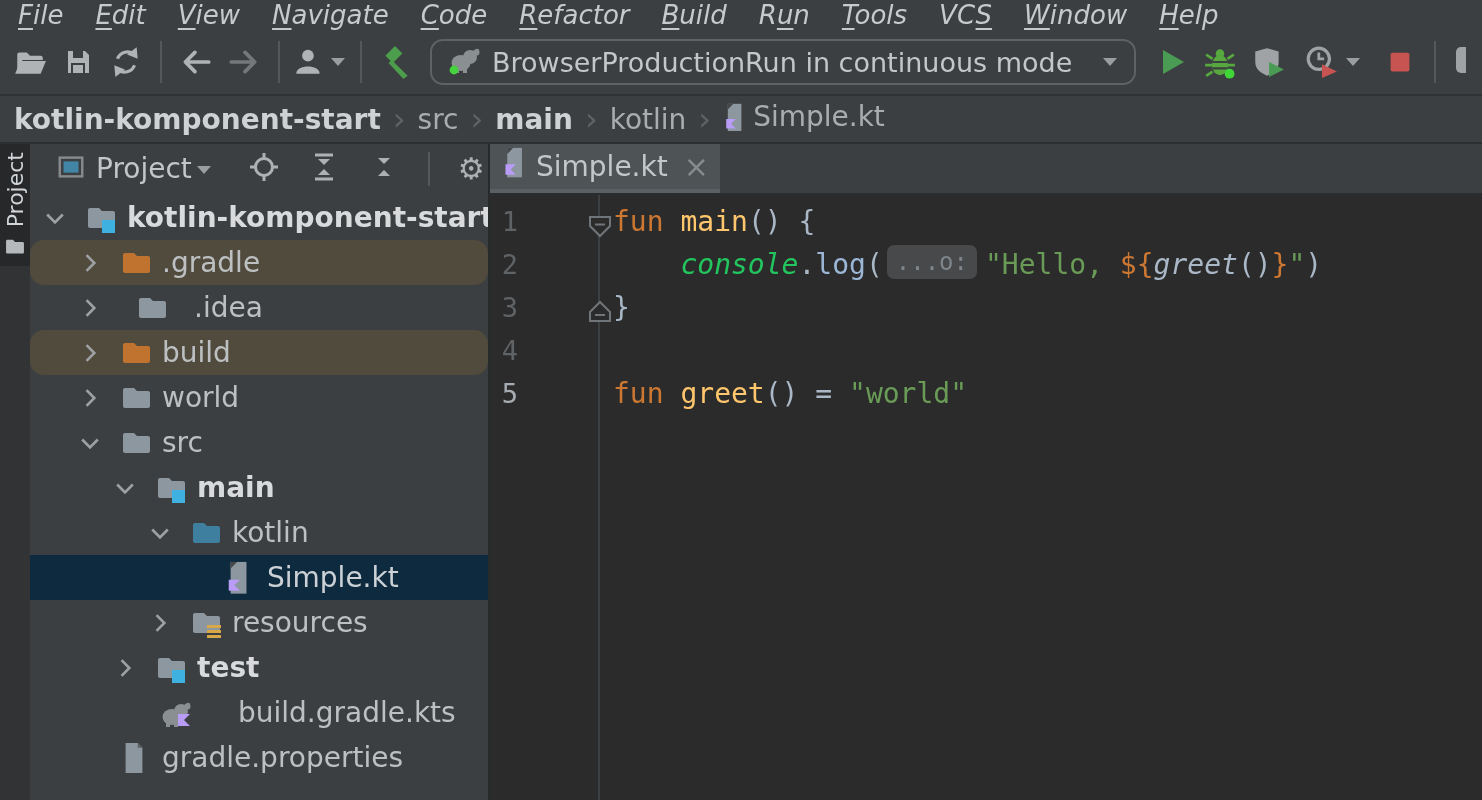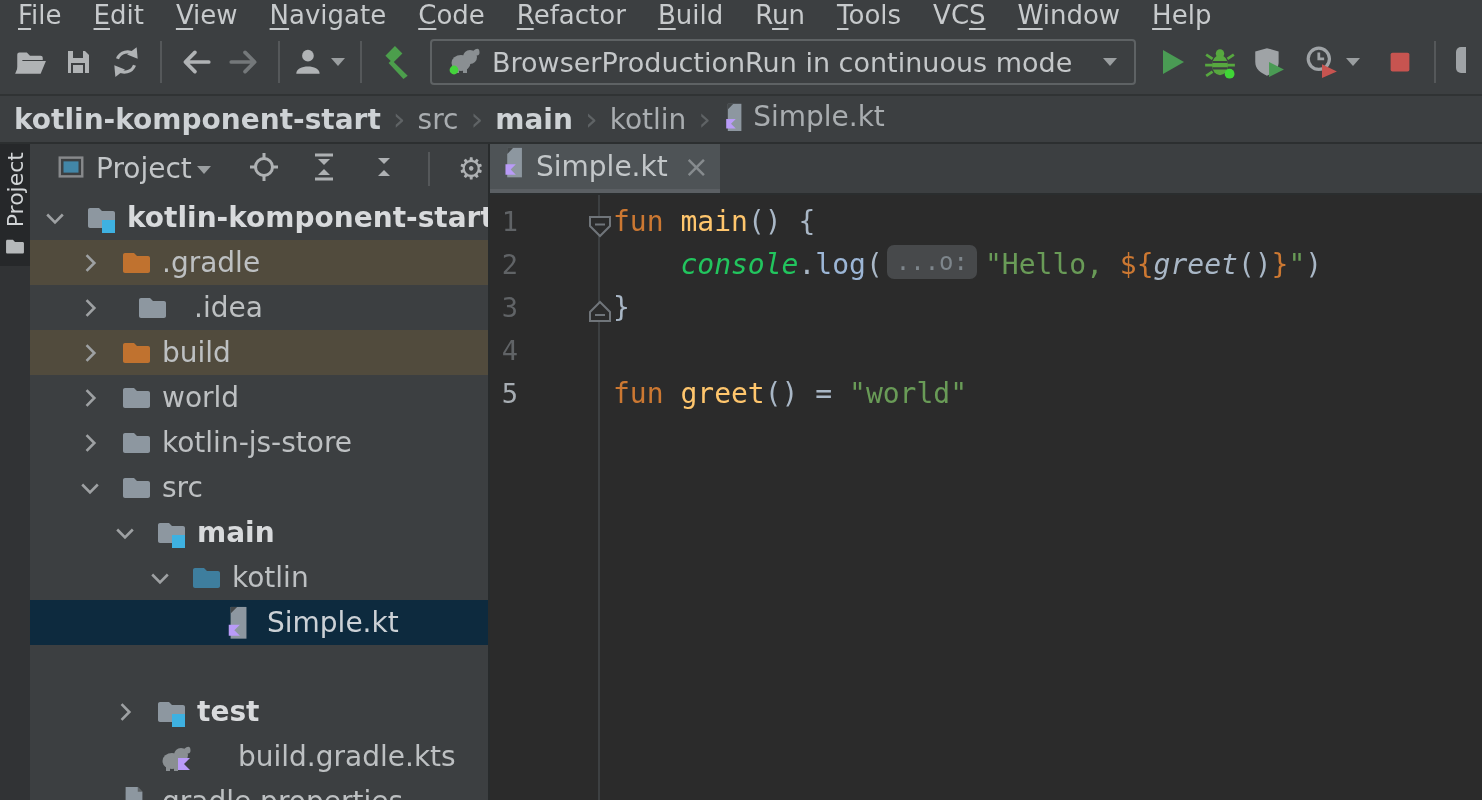--- a/index.html
+++ b/index.html
@@ -2,29 +2,29 @@
 <html><head>
 <meta charset="utf-8">
 <style>
   html,body{margin:0;padding:0;}
   body{
     width:1482px;height:800px;overflow:hidden;background:#3c3f41;
     font-family:"DejaVu Sans",sans-serif;color:#bdc0c2;
     -webkit-font-smoothing:antialiased;
   }
   
-  .menubar{height:30px;display:flex;align-items:center;padding-left:2px;font-size:26px;color:#c7cacc;}
+  .menubar{height:30px;display:flex;align-items:center;padding-left:2px;font-size:26px;color:#c7cacc;font-style:italic;}
   .menu-item{padding:0 16px;cursor:default;white-space:nowrap;}
   .menu-item u{text-decoration:underline;text-underline-offset:4px;}
   
   .toolbar{height:66px;box-sizing:border-box;display:flex;align-items:center;padding-left:6px;
     border-bottom:2px solid #303334;}
   .tbtn{width:48px;height:48px;display:flex;align-items:center;justify-content:center;flex:none;}
   .tsep{width:2px;height:42px;background:#55585a;margin:0 10px;flex:none;}
-  .runconfig{display:flex;align-items:center;gap:10px;border:2px solid #5e6264;border-radius:4px;
+  .runconfig{display:flex;align-items:center;gap:10px;border:2px solid #5e6264;border-radius:13px;
     height:46px;width:706px;box-sizing:border-box;padding:0 14px;margin:0 12px 0 10px;
     font-size:27px;color:#c4c7c9;flex:none;white-space:nowrap;overflow:hidden;}
   .runconfig .caret{margin-left:auto;}
   .usergroup{display:flex;align-items:center;gap:2px;}
   .profgroup{display:flex;align-items:center;gap:4px;}
   
   .breadcrumbs{height:48px;box-sizing:border-box;display:flex;align-items:center;padding-left:14px;
     font-size:28px;color:#a9adb0;border-bottom:2px solid #2c2f30;}
   .crumb{white-space:nowrap;}
   .crumb.bold{font-weight:bold;color:#ced2d5;}
@@ -41,21 +41,21 @@
   .project-panel{width:460px;flex:none;background:#3c3f41;border-right:2px solid #282b2c;
     display:flex;flex-direction:column;box-sizing:border-box;}
   .panel-header{height:49px;flex:none;display:flex;align-items:center;padding-left:26px;}
   .panel-title{font-size:28px;color:#c3c6c8;margin-left:10px;}
   .panel-caret{margin-left:2px;margin-top:6px;}
   .panel-icons{display:flex;align-items:center;margin-left:34px;gap:28px;}
   .ph-sep{width:2px;height:34px;background:#55585a;}
   .gear-glyph{font-size:30px;color:#aeb1b3;line-height:30px;}
   .tree{flex:1;overflow:hidden;font-size:28px;padding-top:2px;}
   .tree-row{height:45px;display:flex;align-items:center;white-space:nowrap;}
-  .tree-row.excluded{background:#514b3d;}
+  .tree-row.excluded{background:#514b3d;border-radius:14px;}
   .tree-row.selected{background:#0d2a3e;}
   .tree-row .chevslot{width:43px;flex:none;display:flex;align-items:center;}
   .tree-row .t-icon{width:34px;flex:none;display:flex;align-items:center;margin-right:8px;}
   .tree-label{color:#bdc0c2;}
   .tree-row.bold .tree-label{font-weight:bold;color:#d8dadc;}
   .tree-row.selected .tree-label{color:#ccd1d6;}
   
   .editor{flex:1;display:flex;flex-direction:column;background:#2b2b2b;min-width:0;}
   .tabbar{height:49px;flex:none;background:#3c3f41;display:flex;border-bottom:2px solid #2a2d2e;box-sizing:content-box;}
   .tab{width:230px;box-sizing:border-box;background:#4e5356;display:flex;align-items:center;
@@ -323,33 +323,20 @@
           <span class="t-icon">
             <svg width="32" height="32" viewBox="0 0 32 32" xmlns="http://www.w3.org/2000/svg">
               <path d="M3 8 c0-1.1.9-2 2-2 h9 l3 3 h11 c1.1 0 2 .9 2 2 v13 c0 1.1-.9 2-2 2 H5 c-1.1 0-2-.9-2-2 z" fill="#8d97a0"></path>
             </svg>
           </span>
           <span class="tree-label">world</span>
         </div>
         <div class="tree-row" style="padding-left: 47px;">
           <span class="chevslot">
             <svg width="26" height="26" viewBox="0 0 30 30">
-              <polyline points="11,6 20,15 11,24" stroke="#9ea1a3" stroke-width="3" fill="none"></polyline>
-            </svg>
-          </span>
-          <span class="t-icon">
-            <svg width="32" height="32" viewBox="0 0 32 32" xmlns="http://www.w3.org/2000/svg">
-              <path d="M3 8 c0-1.1.9-2 2-2 h9 l3 3 h11 c1.1 0 2 .9 2 2 v13 c0 1.1-.9 2-2 2 H5 c-1.1 0-2-.9-2-2 z" fill="#8d97a0"></path>
-            </svg>
-          </span>
-          <span class="tree-label">kotlin-js-store</span>
-        </div>
-        <div class="tree-row" style="padding-left: 47px;">
-          <span class="chevslot">
-            <svg width="26" height="26" viewBox="0 0 30 30">
               <polyline points="6,11 15,20 24,11" stroke="#9ea1a3" stroke-width="3" fill="none"></polyline>
             </svg>
           </span>
           <span class="t-icon">
             <svg width="32" height="32" viewBox="0 0 32 32" xmlns="http://www.w3.org/2000/svg">
               <path d="M3 8 c0-1.1.9-2 2-2 h9 l3 3 h11 c1.1 0 2 .9 2 2 v13 c0 1.1-.9 2-2 2 H5 c-1.1 0-2-.9-2-2 z" fill="#8d97a0"></path>
             </svg>
           </span>
           <span class="tree-label">src</span>
         </div>
@@ -384,21 +371,37 @@
           <span class="chevslot"></span>
           <span class="t-icon">
             <svg width="28" height="33.6" viewBox="0 0 30 36">
               <path d="M6 1 h17 v34 h-17 z" fill="#8d97a0"></path>
               <polygon points="6,1 13,1 6,8" fill="#44484a"></polygon>
               <polygon points="4,20 16,20 10,26 16,32 4,32" fill="#b99bf8"></polygon>
             </svg>
           </span>
           <span class="tree-label">Simple.kt</span>
         </div>
-        <div class="tree-row bold" style="padding-left: 82px; margin-top: 44px;">
+        <div class="tree-row" style="padding-left: 117px;">
+          <span class="chevslot">
+            <svg width="26" height="26" viewBox="0 0 30 30">
+              <polyline points="11,6 20,15 11,24" stroke="#9ea1a3" stroke-width="3" fill="none"></polyline>
+            </svg>
+          </span>
+          <span class="t-icon">
+            <svg width="32" height="32" viewBox="0 0 32 32" xmlns="http://www.w3.org/2000/svg">
+              <path d="M3 8 c0-1.1.9-2 2-2 h9 l3 3 h11 c1.1 0 2 .9 2 2 v13 c0 1.1-.9 2-2 2 H5 c-1.1 0-2-.9-2-2 z" fill="#8d97a0"></path>
+              <rect x="17" y="18" width="14" height="3" fill="#d8a747"></rect>
+              <rect x="17" y="23" width="14" height="3" fill="#d8a747"></rect>
+              <rect x="17" y="28" width="14" height="3" fill="#d8a747"></rect>
+            </svg>
+          </span>
+          <span class="tree-label">resources</span>
+        </div>
+        <div class="tree-row bold" style="padding-left: 82px;">
           <span class="chevslot">
             <svg width="26" height="26" viewBox="0 0 30 30">
               <polyline points="11,6 20,15 11,24" stroke="#9ea1a3" stroke-width="3" fill="none"></polyline>
             </svg>
           </span>
           <span class="t-icon">
             <svg width="32" height="32" viewBox="0 0 32 32" xmlns="http://www.w3.org/2000/svg">
               <path d="M3 8 c0-1.1.9-2 2-2 h9 l3 3 h11 c1.1 0 2 .9 2 2 v13 c0 1.1-.9 2-2 2 H5 c-1.1 0-2-.9-2-2 z" fill="#8d97a0"></path>
               <rect x="17" y="18" width="13" height="13" fill="#3eb1e1"></rect>
             </svg>

